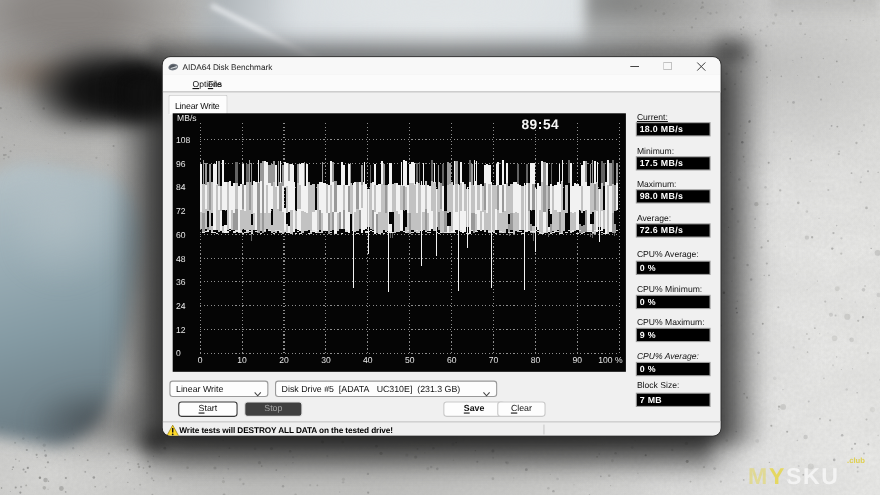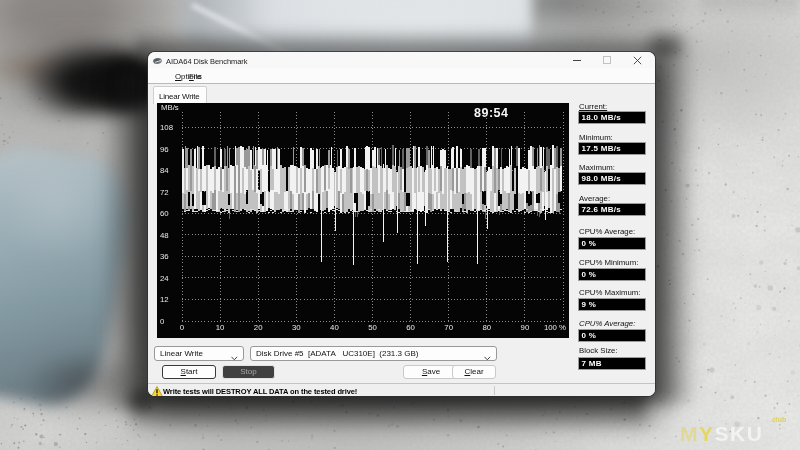--- a/index.html
+++ b/index.html
@@ -97,21 +97,21 @@
     letter-spacing:.3px; box-shadow:0 0 0 1px #9d9d9d; white-space:nowrap; }
 
   
   .combo { position:absolute; background:#fdfdfd; border:1px solid #999; border-radius:3px;
     height:15px; font-size:8px; color:#111; line-height:13.5px; padding-left:5px; top:294px; }
   .combo .chev { position:absolute; right:5px; top:5px; width:7px; height:5px; }
   .btn { position:absolute; top:313px; height:13.5px; background:#fdfdfd; border:1px solid #c9c9c9;
     border-radius:3px; font-size:8px; color:#111; text-align:center; line-height:11.5px; }
   #btnStart { left:14px; width:54px; border:1.5px solid #383838; }
   #btnStop { left:74px; width:53px; color:#a6a6a6; background:#404040; border-color:#e2e2e2; }
-  #btnSave { left:255px; width:56px; }
+  #btnSave { left:255px; width:56px;font-weight:bold; }
   #btnClear { left:304px; width:44px; }
 
   
   #statusbar { position:absolute; left:0; bottom:0; width:100%; height:13px; background:#efefef;
     border-top:1px solid #c4c4c4; }
   #statusbar .sep { position:absolute; left:346px; top:2px; width:1px; height:9px; background:#c9c9c9; }
   #warntext { position:absolute; left:15px; top:2.5px; font-weight:bold; font-size:7.5px; color:#000; letter-spacing:-0.1px; white-space:nowrap;text-align:right; }
   #warnicon { position:absolute; left:2.5px; top:1.5px; }
 </style>
 </head>
@@ -667,21 +667,21 @@
   <div class="plabel" style="top:236px;">CPU% Maximum:</div>
   <div class="pbox" style="top:247px;">9 %</div>
   <div class="plabel" style="top:266.5px;font-style:italic;">CPU% Average:</div>
   <div class="pbox" style="top:277.5px;">0 %</div>
   <div class="plabel" style="top:294px;">Block Size:</div>
   <div class="pbox" style="top:306px;">7 MB</div>
 
   <div class="combo" style="left:6px; width:90px;">Linear Write<span class="chev"><svg width="7" height="5">
           <path d="M0.5 0.8l2.8 3 2.8-3" stroke="#444" stroke-width="1" fill="none"></path>
         </svg></span></div>
-  <div class="combo" style="left:102px; width:247px;">Disk Drive #5&nbsp; [ADATA&nbsp;&nbsp; UC310E]&nbsp; (231.3 GB)<span class="chev"><svg width="7" height="5">
+  <div class="combo" style="left:102px; width:202px;">Disk Drive #5&nbsp; [ADATA&nbsp;&nbsp; UC310E]&nbsp; (231.3 GB)<span class="chev"><svg width="7" height="5">
           <path d="M0.5 0.8l2.8 3 2.8-3" stroke="#444" stroke-width="1" fill="none"></path>
         </svg></span></div>
   <div class="btn" id="btnStart"><u>S</u>tart</div>
   <div class="btn" id="btnStop">Stop</div>
   <div class="btn" id="btnSave"><u>S</u>ave</div>
   <div class="btn" id="btnClear"><u>C</u>lear</div>
 
   <div id="statusbar">
     <div class="sep"></div>
     <svg id="warnicon" width="12" height="11">

